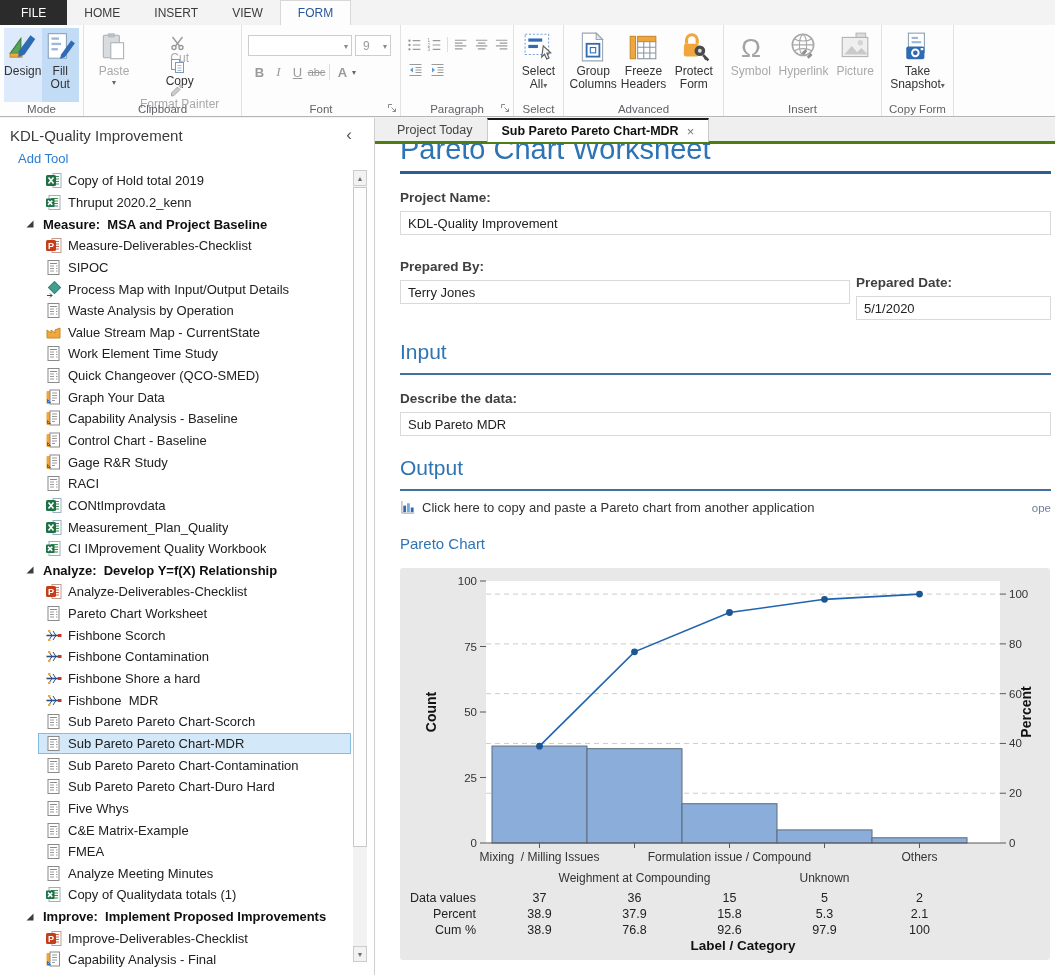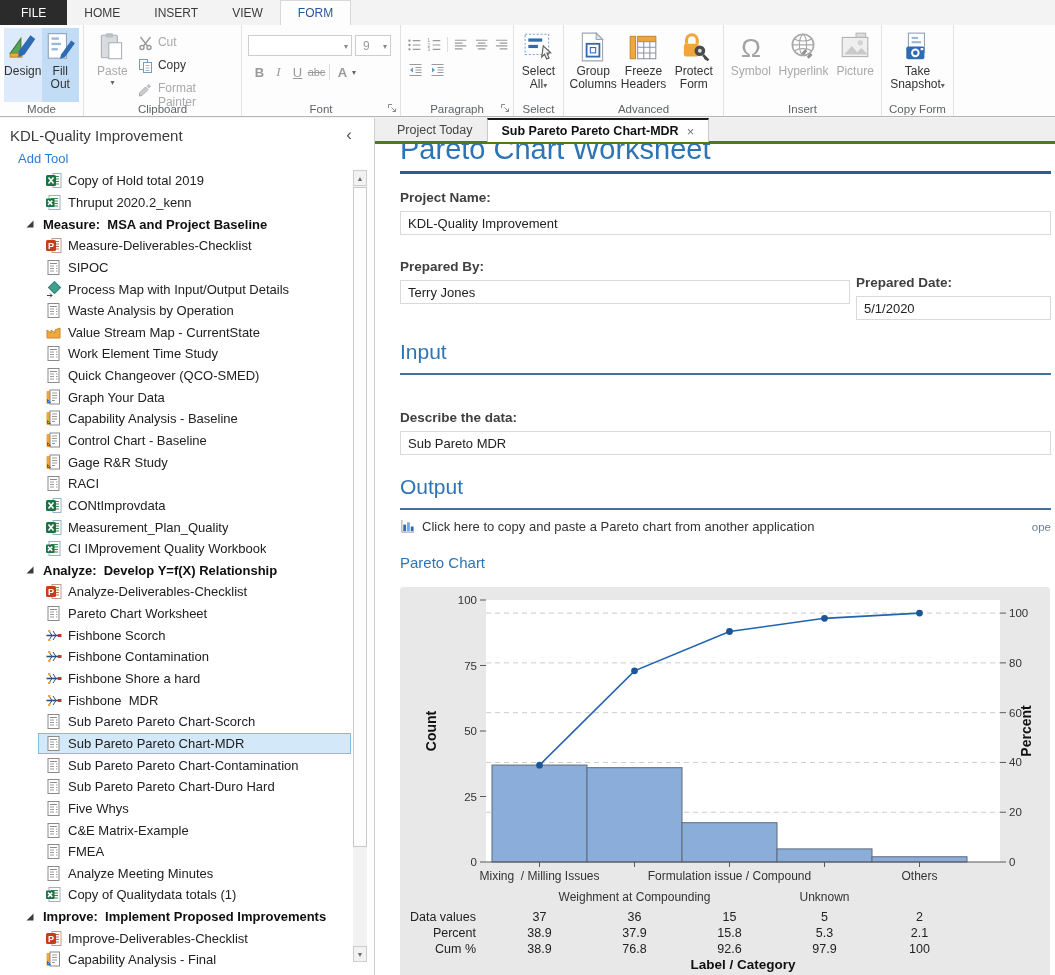--- a/index.html
+++ b/index.html
@@ -18,21 +18,21 @@
   .glabel { position:absolute; bottom:1px; left:0; right:0; text-align:center; font-size:11.5px; color:#5f6368; }
   .rbig { display:flex; flex-direction:column; align-items:center; width:52px; padding-top:3px;
           font-size:12px; line-height:13px; text-align:center; color:#333; height:74px; }
   .rbig .bicon { width:32px; height:32px; margin-bottom:2px; flex:none; }
   .rbig svg, .sicon svg, .pbtn svg, .ticon svg, .twist svg, .linkicon svg, .launcher svg { width:100%; height:100%; display:block; }
   .modebtn.design { background:#dceafb; }
   .modebtn.fillout { background:#c3dcf6; }
   .dis { color:#a9a9a9 !important; }
   .darr { font-size:8px; color:#666; line-height:9px; }
   .scol { display:flex; flex-direction:column; padding-top:7px; }
-  .sbtn { display:flex; height:23px; font-size:12px; color:#333; padding-right:6px; }
+  .sbtn { display:flex; align-items:center; height:23px; font-size:12px; color:#333; padding-right:6px;flex-direction:column; }
   .sbtn .sicon { width:17px; height:16px; margin-right:4px; flex:none; }
   .fontcol { display:flex; flex-direction:column; width:150px; }
   .fontrow { display:flex; gap:3px; margin:7px 2px 8px 2px; }
   .fontbox { width:104px; height:21px; border:1px solid #cdcdcd; background:#fff; position:relative; }
   .sizebox { width:36px; height:21px; border:1px solid #cdcdcd; background:#fff; color:#9a9a9a;
              font-size:12px; display:flex; align-items:center; padding-left:7px; position:relative; }
   .boxarr { position:absolute; right:3px; top:6px; font-size:8px; color:#888; }
   .fbtnrow { display:flex; align-items:center; padding-left:4px; }
   .fbtn { color:#9a9a9a; font-size:13px; width:19px; text-align:center; }
   .fdiv { width:1px; height:16px; background:#ddd; margin:0 3px; }
@@ -803,21 +803,21 @@
           </div>
           <div class="prep-right">
             <div class="flabel" style="margin-top:40px">Prepared Date:</div>
             <input class="ti" readonly="" value="5/1/2020" style="">
           </div>
         </div>
 
         <div class="section-title">Input</div>
         <div class="section-rule"></div>
 
-        <div class="flabel" style="margin-top:35px">Describe the data:</div>
+        <div class="flabel" style="margin-top:16px">Describe the data:</div>
         <input class="ti" readonly="" value="Sub Pareto MDR" style="">
 
         <div class="section-title">Output</div>
         <div class="section-rule"></div>
 
         <div class="linkrow">
           <span class="linkicon">
               <svg viewBox="0 0 16 16">
                 <path d="M2 1v13h13" stroke="#9a9a9a" fill="none"></path>
                 <rect x="3.5" y="6" width="3" height="7" fill="#2f6bb3"></rect>

